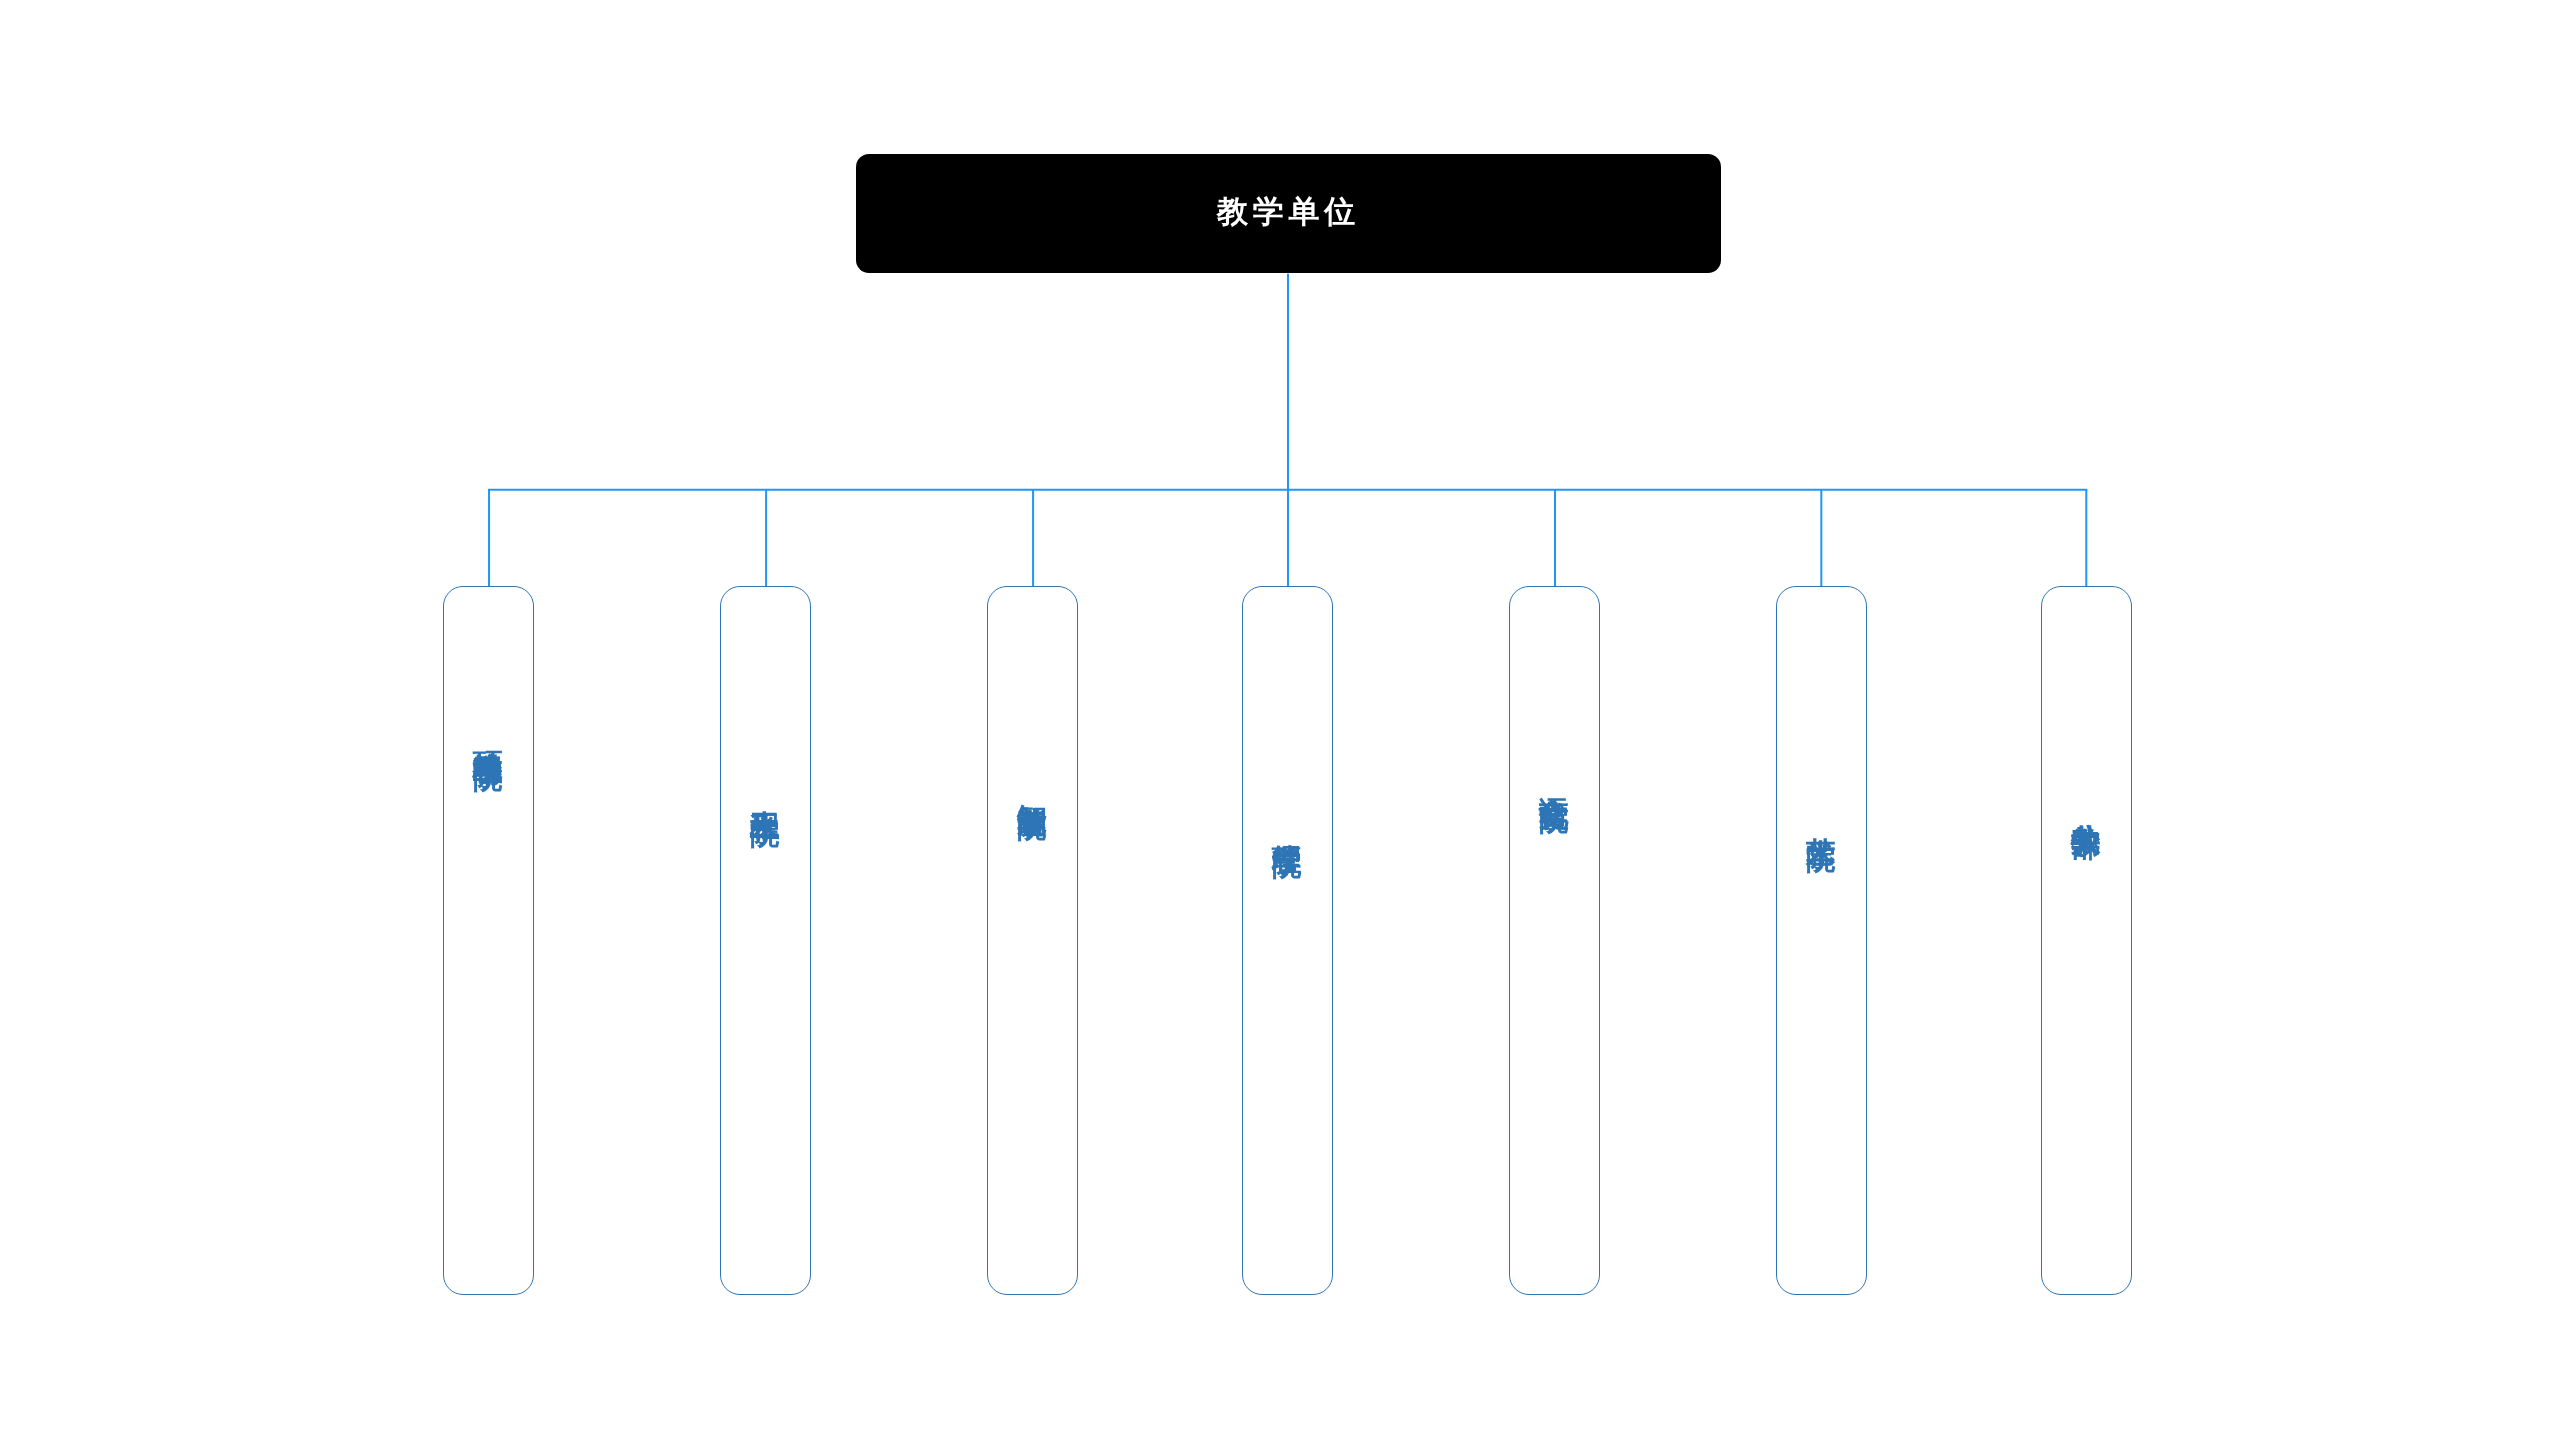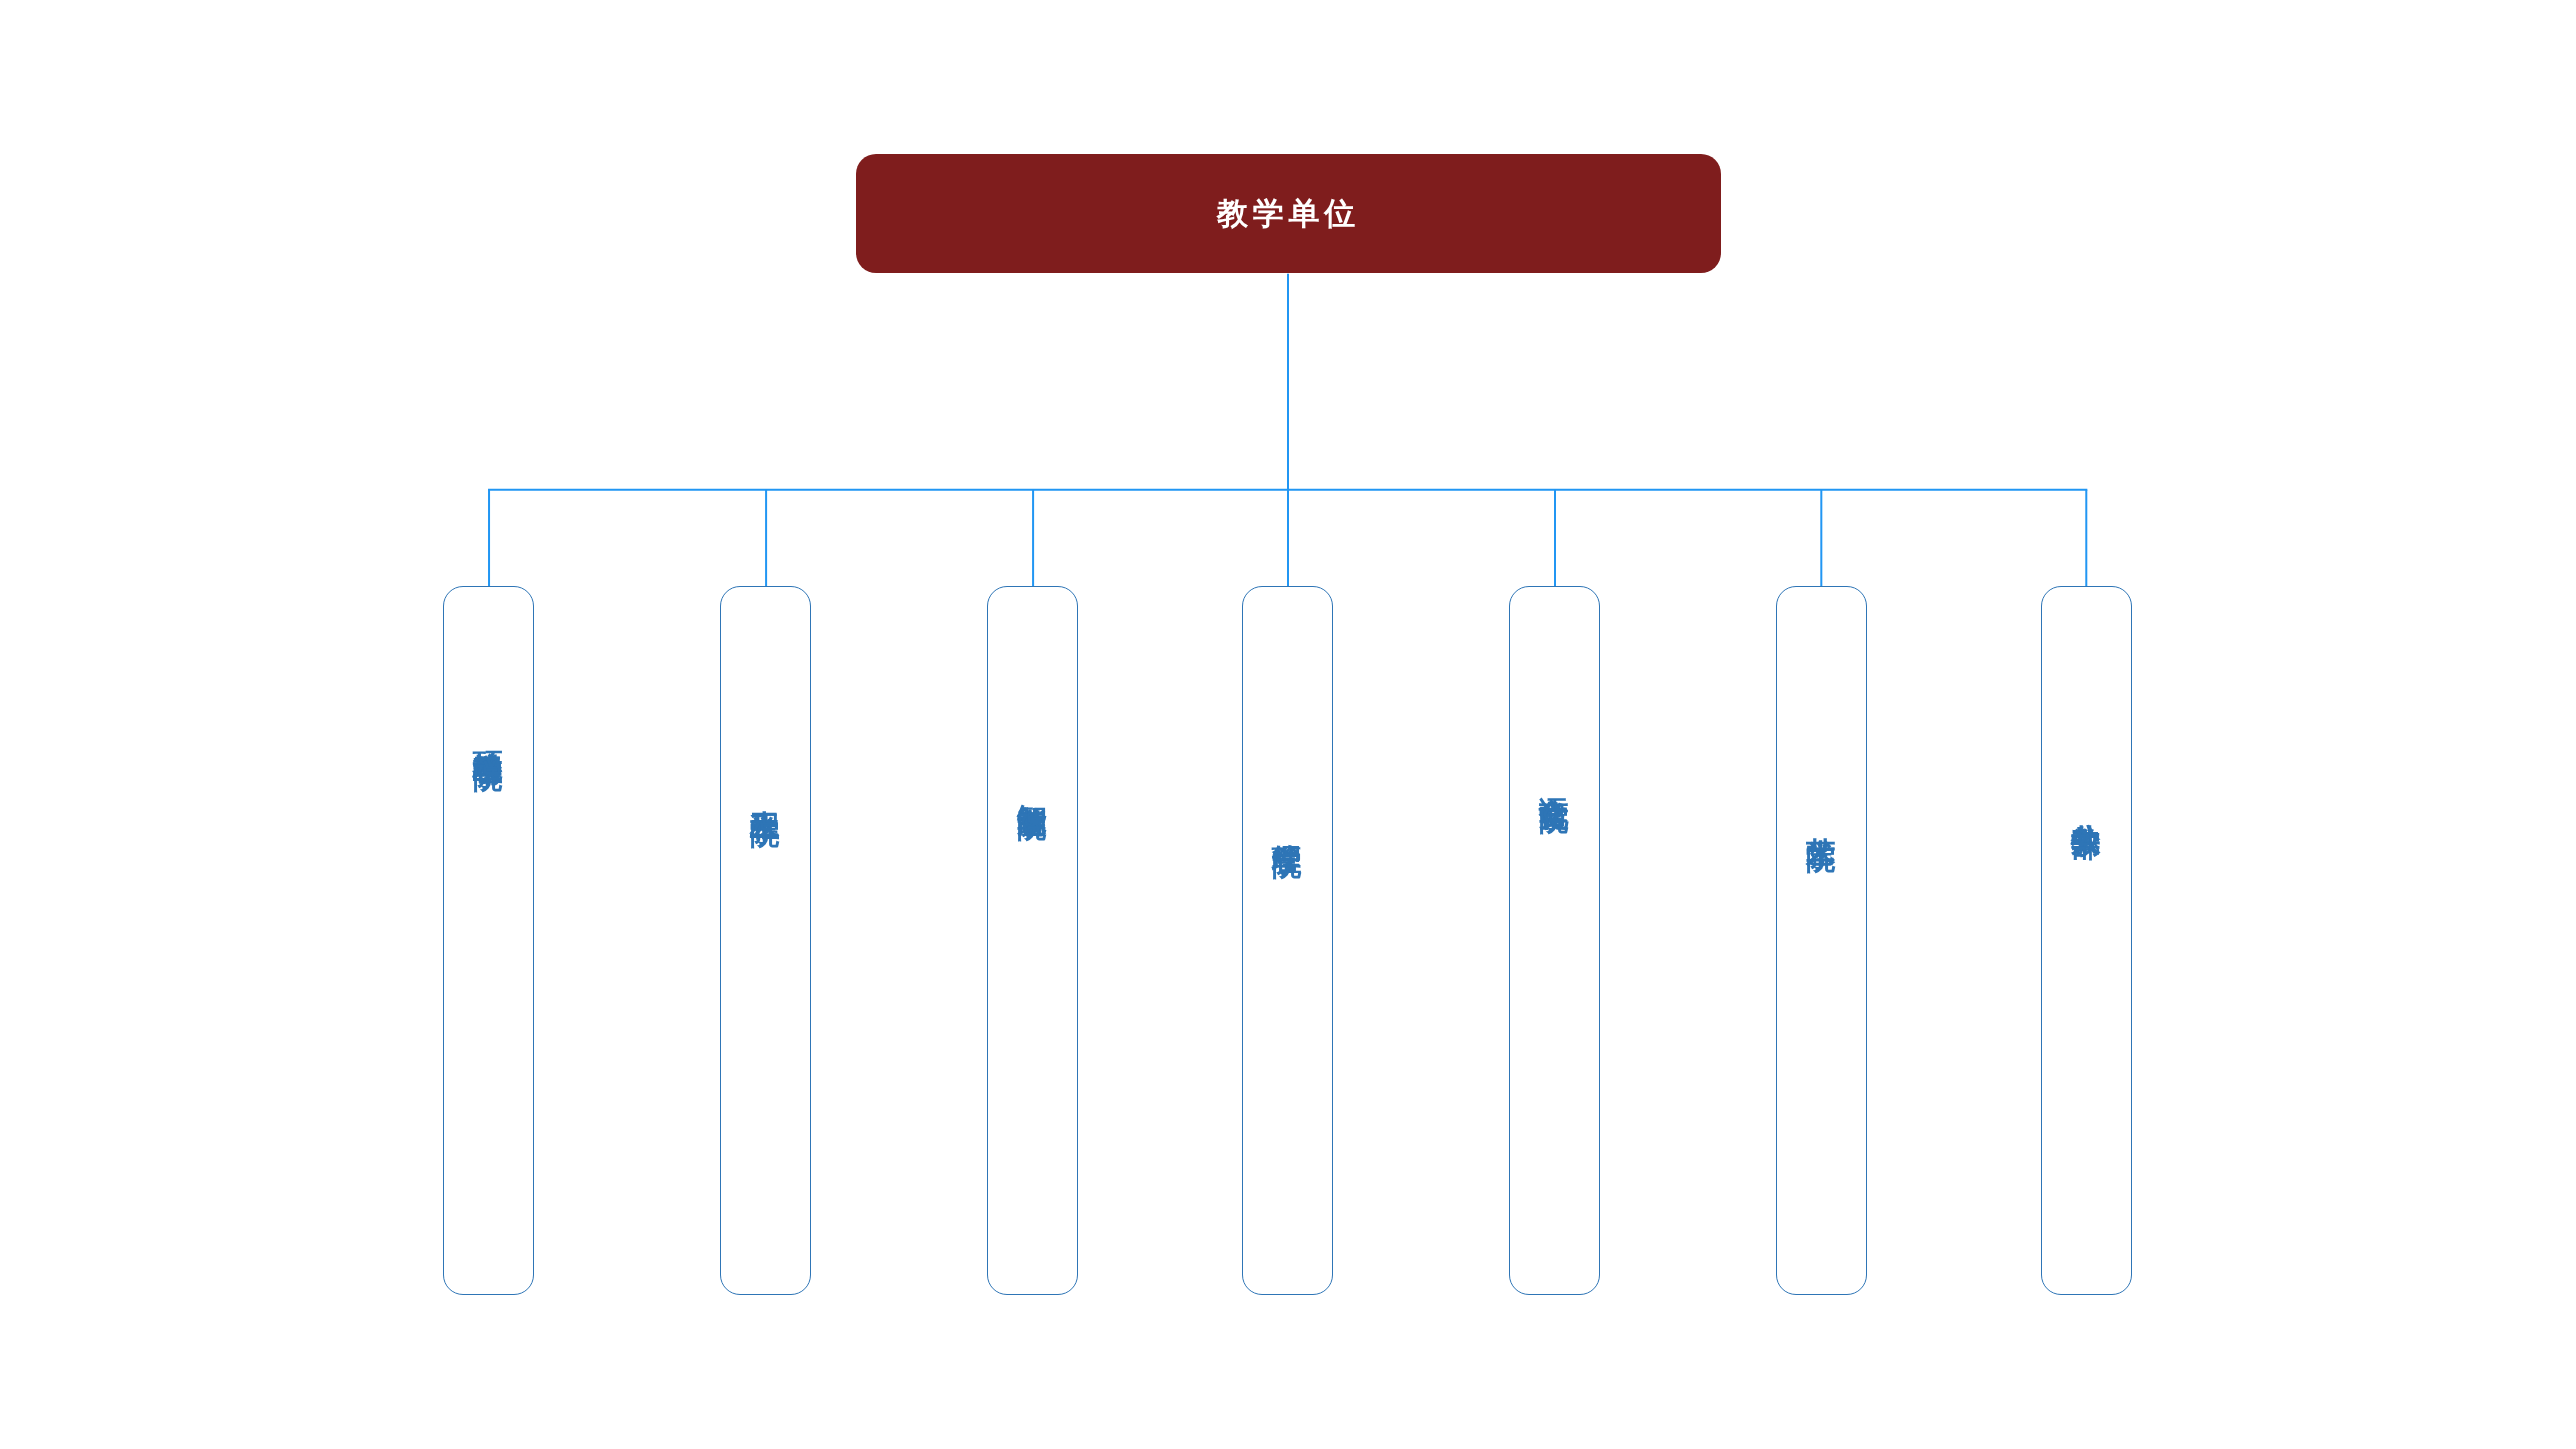--- a/index.html
+++ b/index.html
@@ -33,26 +33,27 @@
     pointer-events: none;
   }
 
   
   .root-node {
     position: absolute;
     left: 856px;
     top: 154px;
     width: 865px;
     height: 119px;
-    border-radius: 20px;
-    background: #7f1d1d;
+    border-radius: 13px;
+    background: #000000;
     display: flex;
     align-items: center;
     justify-content: center;
     box-sizing: border-box;
+    font-family: Liberation Mono, monospace;
   }
   .root-label {
     color: #ffffff;
     font-size: 31px;
     font-weight: bold;
     letter-spacing: 4.7px;
     line-height: 1;
     white-space: nowrap;
   }
 

